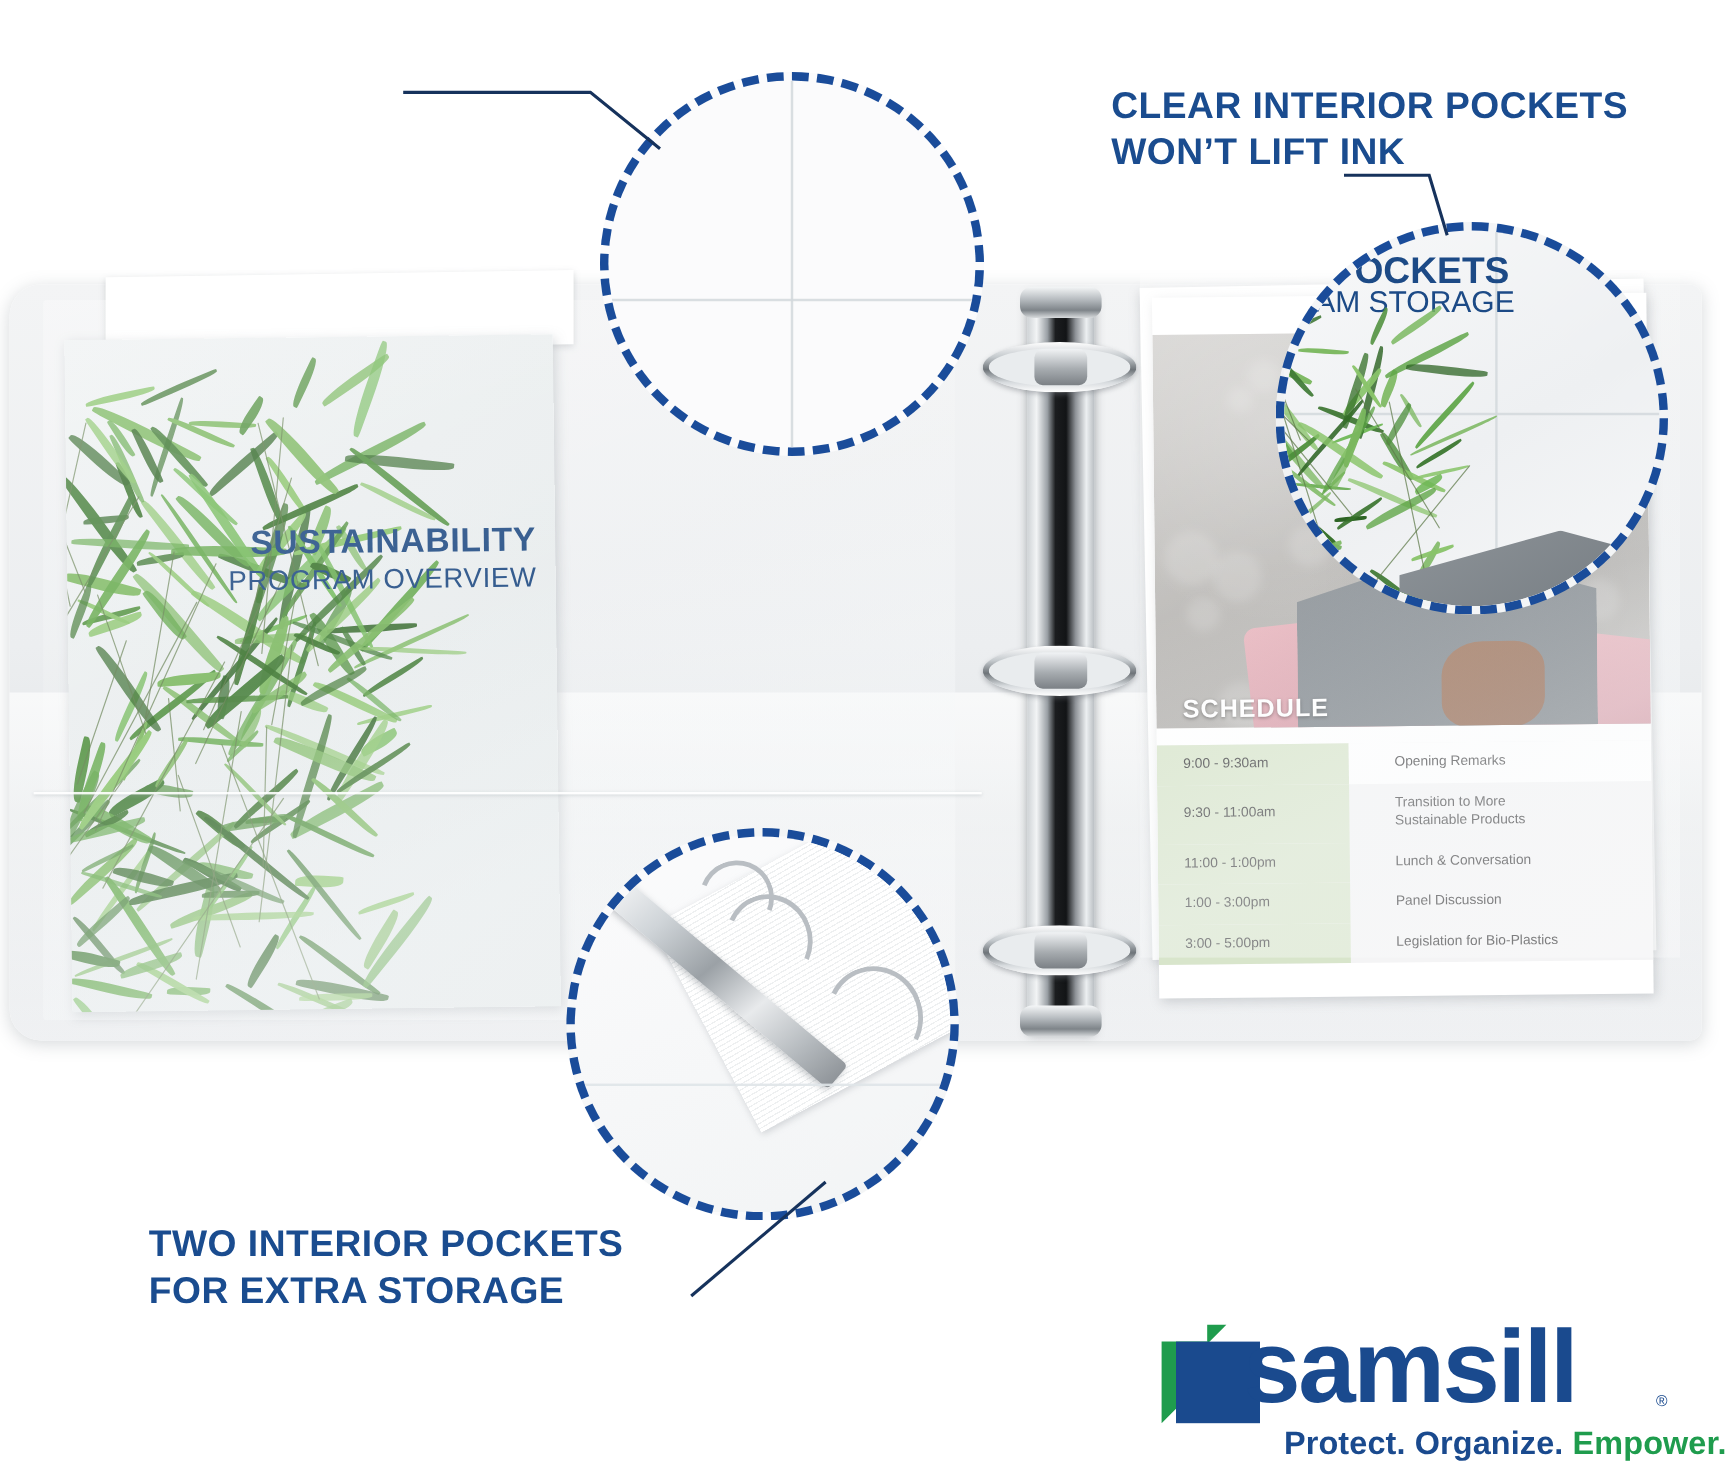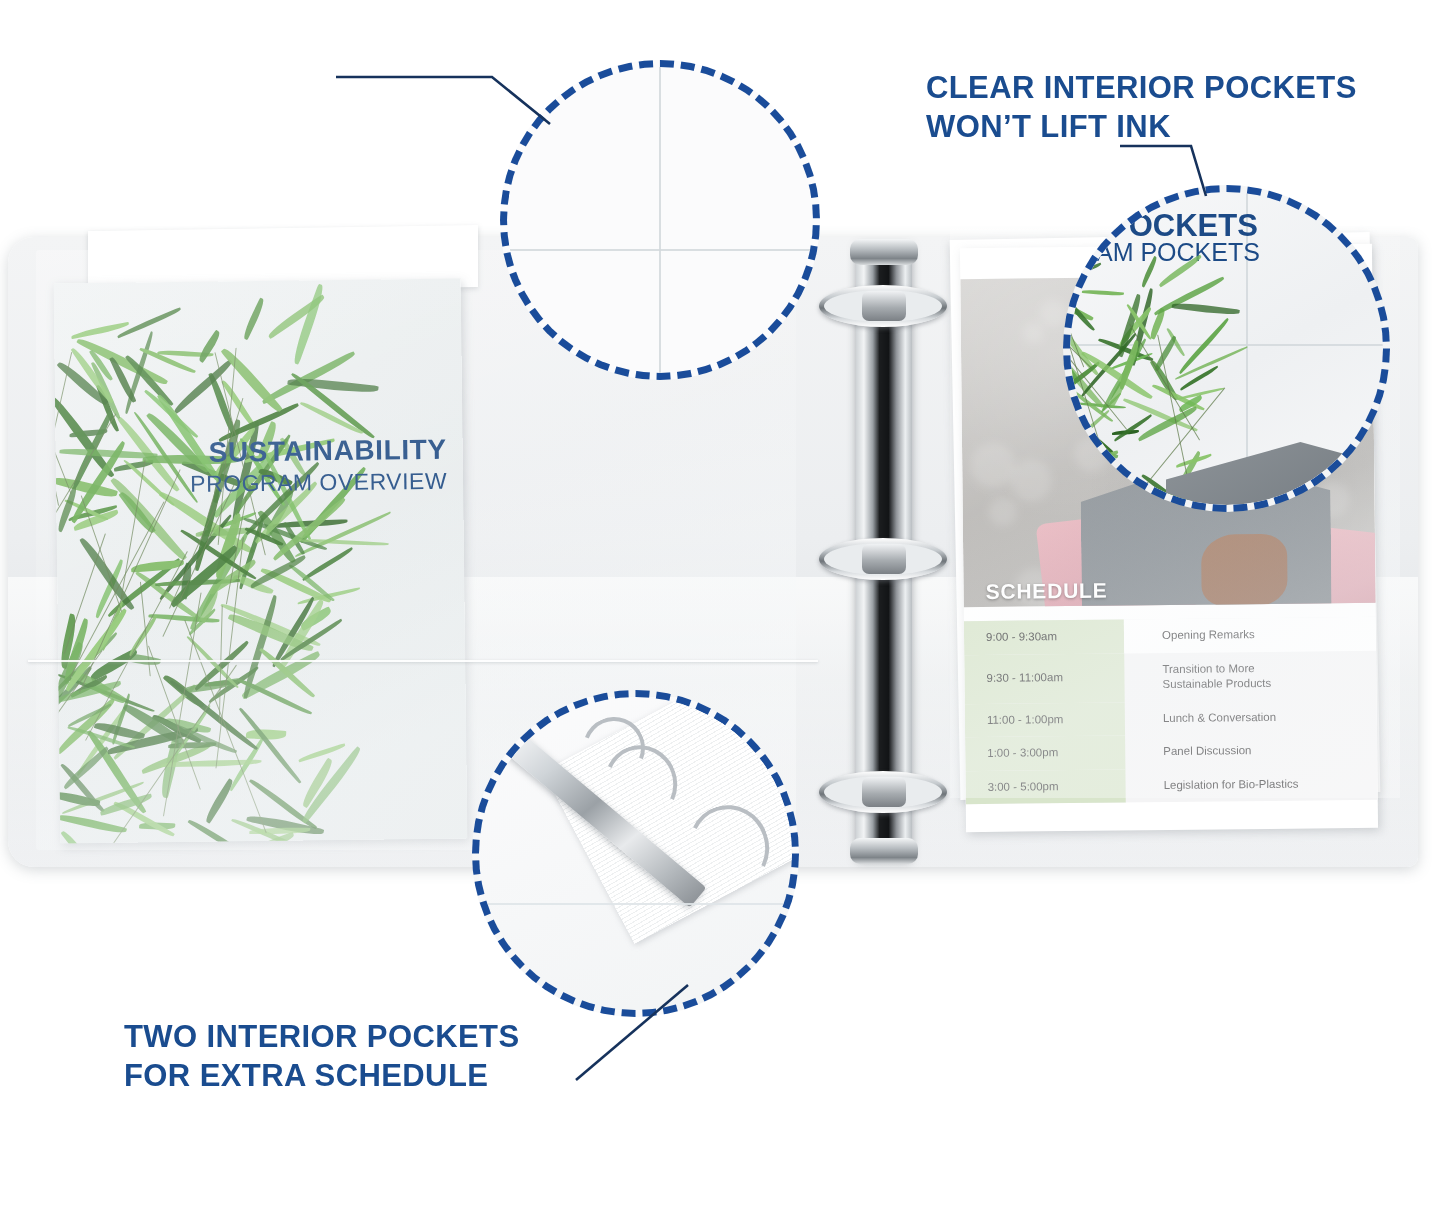--- a/index.html
+++ b/index.html
@@ -597,21 +597,21 @@
       <div class="crease-v" style="left:152px;"></div>
       <div class="crease-h" style="top:182px;"></div>
     </div>
   </div>
 
   <div class="zoom-circle" id="zoom-right">
     <div class="zc-inner">
       <div class="crease-v" style="left:176px;"></div>
       <div class="crease-h" style="top:152px;"></div>
       <div class="zc-label" style="left:38px; top:16px; font-size:31px;">POCKETS</div>
-      <div class="zc-label" style="left:26px; top:46px; font-size:25px; font-weight:normal;">AM POCKETS</div>
+      <div class="zc-label" style="left:26px; top:46px; font-size:25px; font-weight:normal;">AM STORAGE</div>
       <div class="foliage" id="foliage2" style="left:-70px; top:90px; width:230px; height:230px;">
           <div class="leaf" style="width: 61.4211px; height: 4.53536px; left: 62.0398%; top: 82.4748%; background: rgb(63, 122, 52); transform: rotate(38.4031deg); opacity: 0.93;"></div>
           <div class="leaf" style="width: 74.3632px; height: 6.81823px; left: 11.6231%; top: 0.208903%; background: rgb(122, 183, 94); transform: rotate(28.2638deg); opacity: 0.96;"></div>
           <div class="leaf" style="width: 70.3541px; height: 5.85431px; left: 23.8752%; top: 14.8296%; background: rgb(137, 196, 106); transform: rotate(53.6795deg); opacity: 0.79;"></div>
           <div class="leaf" style="width: 52.9757px; height: 3.42002px; left: 31.8415%; top: 51.8564%; background: rgb(95, 166, 71); transform: rotate(6.29378deg); opacity: 0.87;"></div>
           <div class="leaf" style="width: 58.0094px; height: 5.02437px; left: 42.8775%; top: 23.3999%; background: rgb(53, 112, 40); transform: rotate(22.7302deg); opacity: 0.89;"></div>
           <div class="leaf" style="width: 45.2676px; height: 3.23201px; left: 47.6896%; top: 36.9667%; background: rgb(111, 184, 86); transform: rotate(-18.6695deg); opacity: 0.94;"></div>
           <div class="leaf" style="width: 50.8932px; height: 5.83857px; left: 69.052%; top: 0.0957412%; background: rgb(122, 183, 94); transform: rotate(-33.5445deg); opacity: 0.84;"></div>
           <div class="leaf" style="width: 26.8718px; height: 5.03957px; left: 28.1974%; top: 90.5573%; background: rgb(95, 166, 71); transform: rotate(3.75846deg); opacity: 0.96;"></div>
           <div class="leaf" style="width: 81.2119px; height: 7.31302px; left: 21.7914%; top: 25.9585%; background: rgb(122, 183, 94); transform: rotate(50.56deg); opacity: 0.75;"></div>
@@ -693,16 +693,29 @@
 
   <svg class="leader" style="left:0; top:0; width:1445px; height:1227px;">
     <polyline points="336,77 492,77 550,124" fill="none" stroke="#16325c" stroke-width="2.6"></polyline>
     <polyline points="1120,146 1191,146 1206,196" fill="none" stroke="#16325c" stroke-width="2.6"></polyline>
     <line x1="576" y1="1080" x2="688" y2="985" stroke="#16325c" stroke-width="2.6"></line>
   </svg>
 
   <div class="callout" id="callout-topright">CLEAR INTERIOR POCKETS
 WON’T LIFT INK</div>
   <div class="callout" id="callout-bottomleft">TWO INTERIOR POCKETS
-FOR EXTRA SCHEDULE</div>
-
+FOR EXTRA STORAGE</div>
+
+  <div class="logo">
+    <svg class="logo-mark" viewBox="0 0 92 88">
+      <polygon points="6,18 44,18 44,30 18,30 18,74 6,86" fill="#1f9c4d"></polygon>
+      <polygon points="44,4 60,4 44,20" fill="#1f9c4d"></polygon>
+      <rect x="18" y="18" width="70" height="68" fill="#1a4a8e"></rect>
+    </svg>
+    <div class="logo-word">samsill</div>
+    <div class="logo-reg">®</div>
+    <div class="tagline">
+      <span>Protect. Organize.</span>
+      <span class="green">Empower.</span>
+    </div>
+  </div>
 
 </div>
 
 </body></html>

